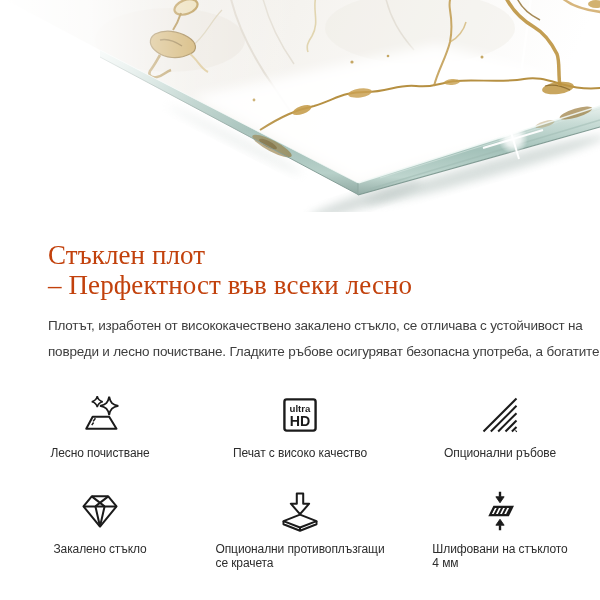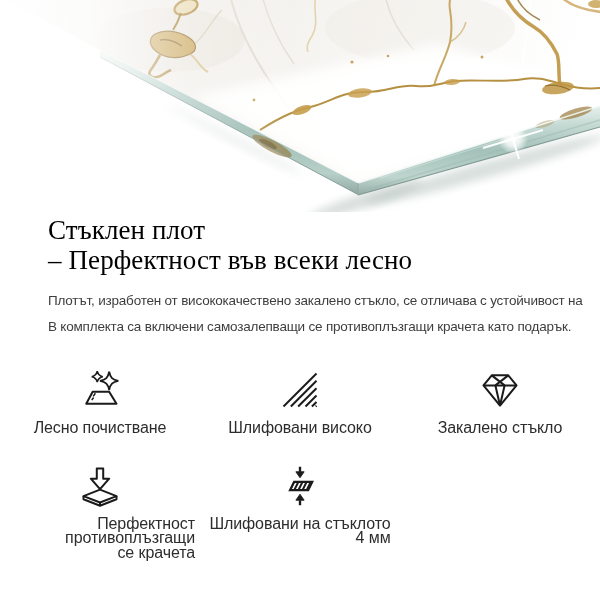--- a/index.html
+++ b/index.html
@@ -11,41 +11,41 @@
   .page{width:600px;height:600px;position:relative;background:#fff;}
 
   
   .hero{width:600px;height:212px;position:relative;overflow:hidden;}
   .hero svg{display:block;}
 
   
   .content{padding:0 48px;}
   .title{
     font-family:"Liberation Serif","DejaVu Serif",serif;
-    font-weight:400;color:#000000;
+    font-weight:400;color:#c2410c;
     font-size:27px;line-height:30px;letter-spacing:0.1px;
-    margin-top:3px;
+    margin-top:28px;
   }
   .desc{
     margin-top:13px;color:#3e3e3e;
     font-size:13.5px;line-height:26px;letter-spacing:-0.2px;text-align:center;
   }
   .desc .pline{white-space:nowrap;}
 
   
   .features{
     margin-top:26px;
     display:grid;grid-template-columns:1fr 1fr 1fr;
     row-gap:26px;justify-items:center;
   }
   .feature{display:flex;flex-direction:column;align-items:center;width:190px;}
   .feature .icon-box{height:46px;display:flex;align-items:flex-end;justify-content:center;}
   .feature .flabel{
-    margin-top:9px;font-size:16px;line-height:14.5px;color:#2d2d2d;
-    text-align:right;letter-spacing:-0.1px;
+    margin-top:9px;font-size:12px;line-height:14.5px;color:#2d2d2d;
+    text-align:left;letter-spacing:-0.1px;
   }
   .ic{stroke:#1b1b1b;fill:none;stroke-width:2.2;}
   .ic text{stroke:none;fill:#1b1b1b;font-family:"Liberation Sans",sans-serif;}
 </style>
 </head>
 <body>
 
 <div class="page">
 
   <div class="hero">
@@ -178,55 +178,68 @@
     </svg>
   </div>
 
   <div class="content">
     <div class="title">
       <div>Стъклен плот</div>
       <div>– Перфектност във всеки лесно</div>
     </div>
     <div class="desc">
       <div class="pline">Плотът, изработен от висококачествено закалено стъкло, се отличава с устойчивост на</div>
-      <div class="pline">В комплекта са включени самозалепващи се противоплъзгащи крачета като подарък.</div>
+      <div class="pline">повреди и лесно почистване. Гладките ръбове осигуряват безопасна употреба, а богатите</div>
     </div>
   </div>
 
   <div class="features">
 
     <div class="feature">
       <div class="icon-box">
         <svg class="ic" width="44" height="44" viewBox="0 0 48 48">
           <path d="M9,39 L16,26 H34 L42,39 Z" stroke-linejoin="round"></path>
           <path d="M16.5,31 L19,27.5 M15,35 L17,32.2" stroke-width="1.6"></path>
           <path d="M34,4 C35.2,10.4 37.6,12.8 44,14 C37.6,15.2 35.2,17.6 34,24 C32.8,17.6 30.4,15.2 24,14 C30.4,12.8 32.8,10.4 34,4 Z" fill="#ffffff" stroke-width="2"></path>
           <path d="M21,3.5 C21.8,7.4 23.1,8.7 27,9.5 C23.1,10.3 21.8,11.6 21,15.5 C20.2,11.6 18.9,10.3 15,9.5 C18.9,8.7 20.2,7.4 21,3.5 Z" fill="#ffffff" stroke-width="1.7"></path>
         </svg>
       </div>
       <div class="flabel">
         <div>Лесно почистване</div>
         <div></div>
       </div>
     </div>
 
+    <div class="feature">
+      <div class="icon-box">
+        <svg class="ic" width="44" height="44" viewBox="0 0 48 48">
+          <rect x="7" y="7" width="34" height="34" rx="2.5" stroke-width="2.6"></rect>
+          <text x="24" y="21" font-size="10.5" font-weight="700" text-anchor="middle">ultra</text>
+          <text x="24" y="36" font-size="15.5" font-weight="800" text-anchor="middle">HD</text>
+        </svg>
+      </div>
+      <div class="flabel">
+        <div>Печат с високо качество</div>
+        <div></div>
+      </div>
+    </div>
 
     <div class="feature">
       <div class="icon-box">
         <svg class="ic" width="44" height="44" viewBox="0 0 48 48" stroke-width="3">
           <path d="M6,42 L42,6"></path>
           <path d="M14,42 L42,14"></path>
           <path d="M22,42 L42,22"></path>
           <path d="M30,42 L42,30"></path>
           <path d="M37,42 L42,37"></path>
           <path d="M41.2,42 L42,41.2"></path>
         </svg>
       </div>
       <div class="flabel">
-        <div>Шлифовани високо</div>
+        <div>Опционални ръбове</div>
         <div></div>
       </div>
     </div>
 
     <div class="feature">
       <div class="icon-box">
         <svg class="ic" width="44" height="44" viewBox="0 0 48 48" stroke-width="2.2">
           <path d="M15,8 L33,8 L42,19 L24,41 L6,19 Z" stroke-linejoin="round"></path>
           <path d="M6,19 H42"></path>
           <path d="M15,8 L29,19 M33,8 L19,19"></path>
@@ -242,21 +255,21 @@
     <div class="feature">
       <div class="icon-box">
         <svg class="ic" width="44" height="44" viewBox="0 0 48 48" stroke-width="2.2">
           <path d="M24,28 L42,35 L24,42 L6,35 Z" stroke-linejoin="round"></path>
           <path d="M6,35 L6,38.5 L24,45.5 L42,38.5 L42,35" stroke-linejoin="round"></path>
           <path d="M24,42 L24,45.5"></path>
           <path d="M20.5,5 H27.5 V16 H34 L24,27.5 L14,16 H20.5 Z" fill="#ffffff" stroke-linejoin="round"></path>
         </svg>
       </div>
       <div class="flabel">
-        <div>Перфектност противоплъзгащи</div>
+        <div>Опционални противоплъзгащи</div>
         <div>се крачета</div>
       </div>
     </div>
 
     <div class="feature">
       <div class="icon-box">
         <svg class="ic" width="44" height="44" viewBox="0 0 48 48" stroke-width="2">
           <defs>
             <clipPath id="barClip">
                 <path d="M13,28.5 L17.5,19.5 H37.5 L33,28.5 Z"></path>

